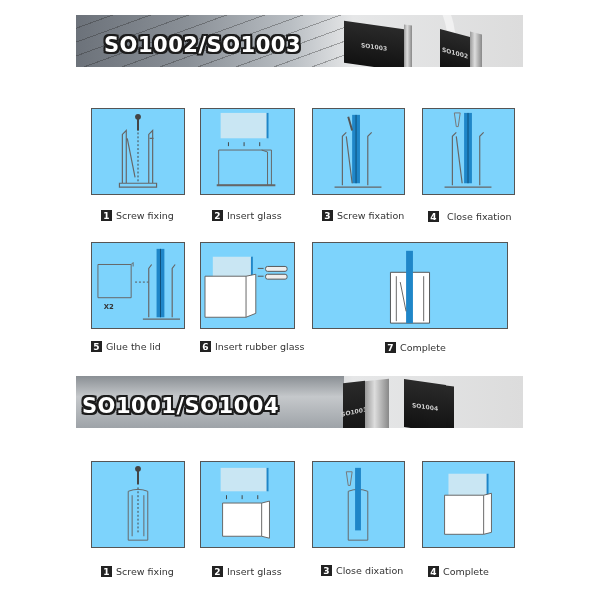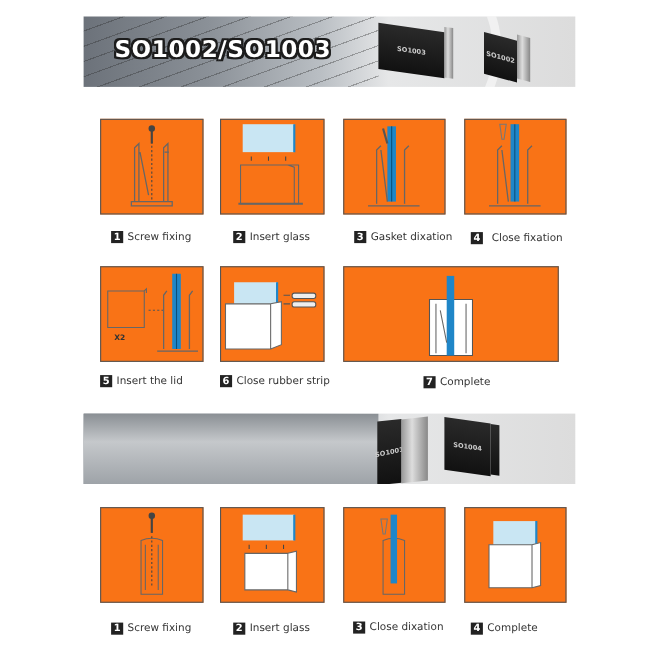--- a/index.html
+++ b/index.html
@@ -1,24 +1,24 @@
 <!DOCTYPE html>
 <html><head>
 <meta charset="utf-8">
 <style>
 *{box-sizing:border-box;margin:0;padding:0}
 html,body{width:600px;height:600px;background:#fff;overflow:hidden}
 body{position:relative;font-family:"DejaVu Sans",sans-serif}
-.banner{position:absolute;left:76px;width:447px;height:64px;overflow:hidden;background:linear-gradient(90deg,#6c727a 0%,#8a9097 25%,#b9bec3 48%,#e6e7e8 62%,#dcdcdc 100%)}
+.banner{position:absolute;left:76px;width:447px;height:52px;overflow:hidden;background:linear-gradient(90deg,#6c727a 0%,#8a9097 25%,#b9bec3 48%,#e6e7e8 62%,#dcdcdc 100%)}
 .banner .streaks{position:absolute;inset:0;background:repeating-linear-gradient(160deg,rgba(255,255,255,0) 0 12px,rgba(40,40,40,.35) 12px 13px);width:60%}
 .banner .curve{position:absolute;left:120px;top:-80px;width:260px;height:220px;border-radius:50%;border:8px solid rgba(255,255,255,.55);border-left-color:transparent;border-bottom-color:transparent}
 .banner .title{position:absolute;left:28px;top:18px;font-family:"DejaVu Sans",sans-serif;font-weight:bold;font-size:21px;color:#fff;letter-spacing:0.5px;text-shadow:-2px -2px 0 #1c1c1c,2px -2px 0 #1c1c1c,-2px 2px 0 #1c1c1c,2px 2px 0 #1c1c1c,0 2px 0 #1c1c1c,0 -2px 0 #1c1c1c,2px 0 0 #1c1c1c,-2px 0 0 #1c1c1c}
 .profile{position:absolute;background:linear-gradient(180deg,#2a2a2a,#111);color:#ccc;font-size:6px;font-weight:bold;display:flex;align-items:center;justify-content:center}
 .profile.metal{background:linear-gradient(90deg,#999,#ddd 40%,#888)}
-.box{position:absolute;border:1.5px solid #555;background:#f97316;height:87px}
+.box{position:absolute;border:1.5px solid #555;background:#7dd3fc;height:87px}
 .box svg{position:absolute;inset:0;width:100%;height:100%}
 .label{position:absolute;font-size:9.5px;color:#333;display:flex;align-items:center;gap:4px;white-space:nowrap}
 .num{display:inline-flex;width:11px;height:11px;background:#222;color:#fff;font-size:9px;font-weight:bold;align-items:center;justify-content:center}
 </style>
 </head>
 <body>
 
 <div class="banner" style="top:15px">
   <div class="streaks"></div>
   <div class="curve"></div>
@@ -70,21 +70,21 @@
 <div class="label" style="left:101px;top:210px">
     <span class="num">1</span>
     <span>Screw fixing</span>
   </div>
 <div class="label" style="left:212px;top:210px">
     <span class="num">2</span>
     <span>Insert glass</span>
   </div>
 <div class="label" style="left:322px;top:210px">
     <span class="num">3</span>
-    <span>Gasket dixation</span>
+    <span>Screw fixation</span>
   </div>
 <div class="label" style="left:428px;top:211px">
     <span class="num">4</span>
     <span style="margin-left:4px">Close fixation</span>
   </div>
 
 <div class="box" style="left:91px;top:242px;width:94px">
   <svg viewBox="0 0 94 87">
     <path d="M6 22 h34 v34 h-34z M40 22 l2 -2 v4" stroke="#666" fill="none"></path>
     <text x="12" y="68" font-size="7" font-weight="bold" fill="#333" font-family="DejaVu Sans, sans-serif">X2</text>
@@ -107,33 +107,34 @@
 <div class="box" style="left:312px;top:242px;width:196px">
   <svg viewBox="0 0 196 87">
     <path d="M78 30 h40 v52 h-40z" stroke="#555" fill="#fff"></path>
     <rect x="94" y="8" width="7" height="74" fill="#1f86c8"></rect>
     <path d="M84 34 v46 M112 34 v46 M88 40 l6 30" stroke="#666" fill="none"></path>
   </svg>
 </div>
 
 <div class="label" style="left:91px;top:341px">
     <span class="num">5</span>
-    <span>Insert the lid</span>
+    <span>Glue the lid</span>
   </div>
 <div class="label" style="left:200px;top:341px">
     <span class="num">6</span>
-    <span>Close rubber strip</span>
+    <span>Insert rubber glass</span>
   </div>
 <div class="label" style="left:385px;top:342px">
     <span class="num">7</span>
     <span>Complete</span>
   </div>
 
 <div class="banner" style="top:376px">
   <div class="streaks" style="background:linear-gradient(180deg,#8a8f94,#c5c8cb 40%,#9ea3a8)"></div>
+  <div class="title" style="left:6px">SO1001/SO1004</div>
   <div class="profile" style="left:267px;top:6px;width:22px;height:58px;transform:skewY(-6deg)">
       <span style="transform:rotate(-6deg)">SO1001</span>
     </div>
   <div class="profile metal" style="left:289px;top:4px;width:24px;height:58px;transform:skewY(-6deg)"></div>
   <div class="profile" style="left:328px;top:6px;width:42px;height:48px;transform:skewY(8deg)">
       <span>SO1004</span>
     </div>
   <div class="profile" style="left:370px;top:10px;width:8px;height:46px;transform:skewY(8deg)"></div>
 </div>
 

